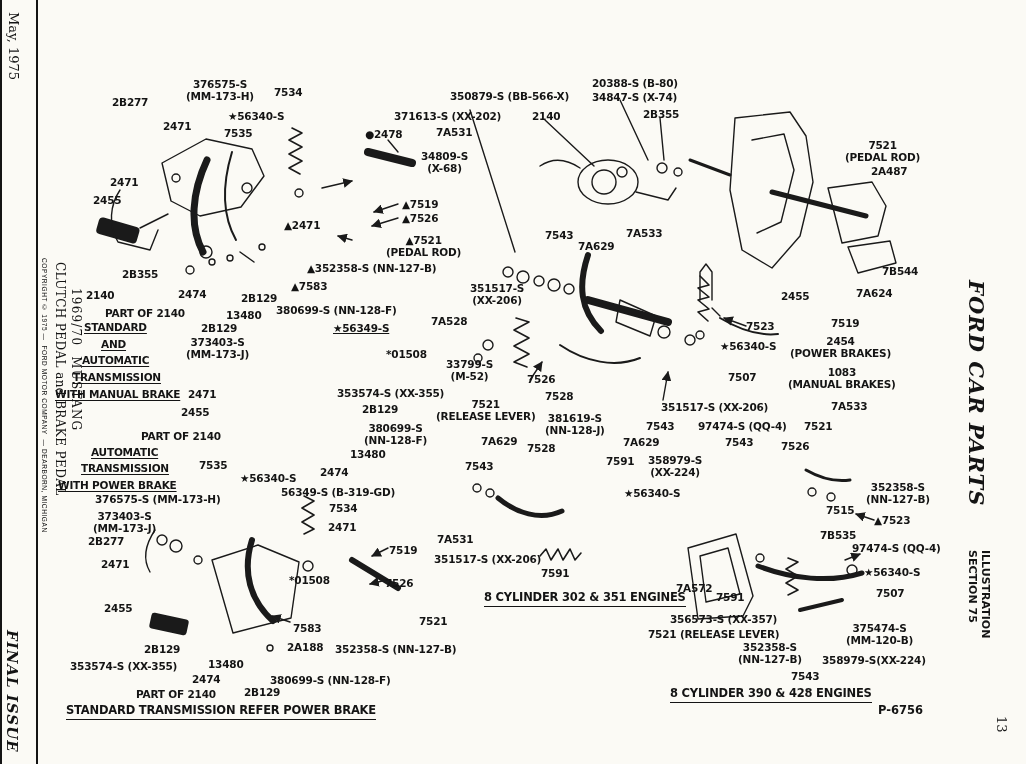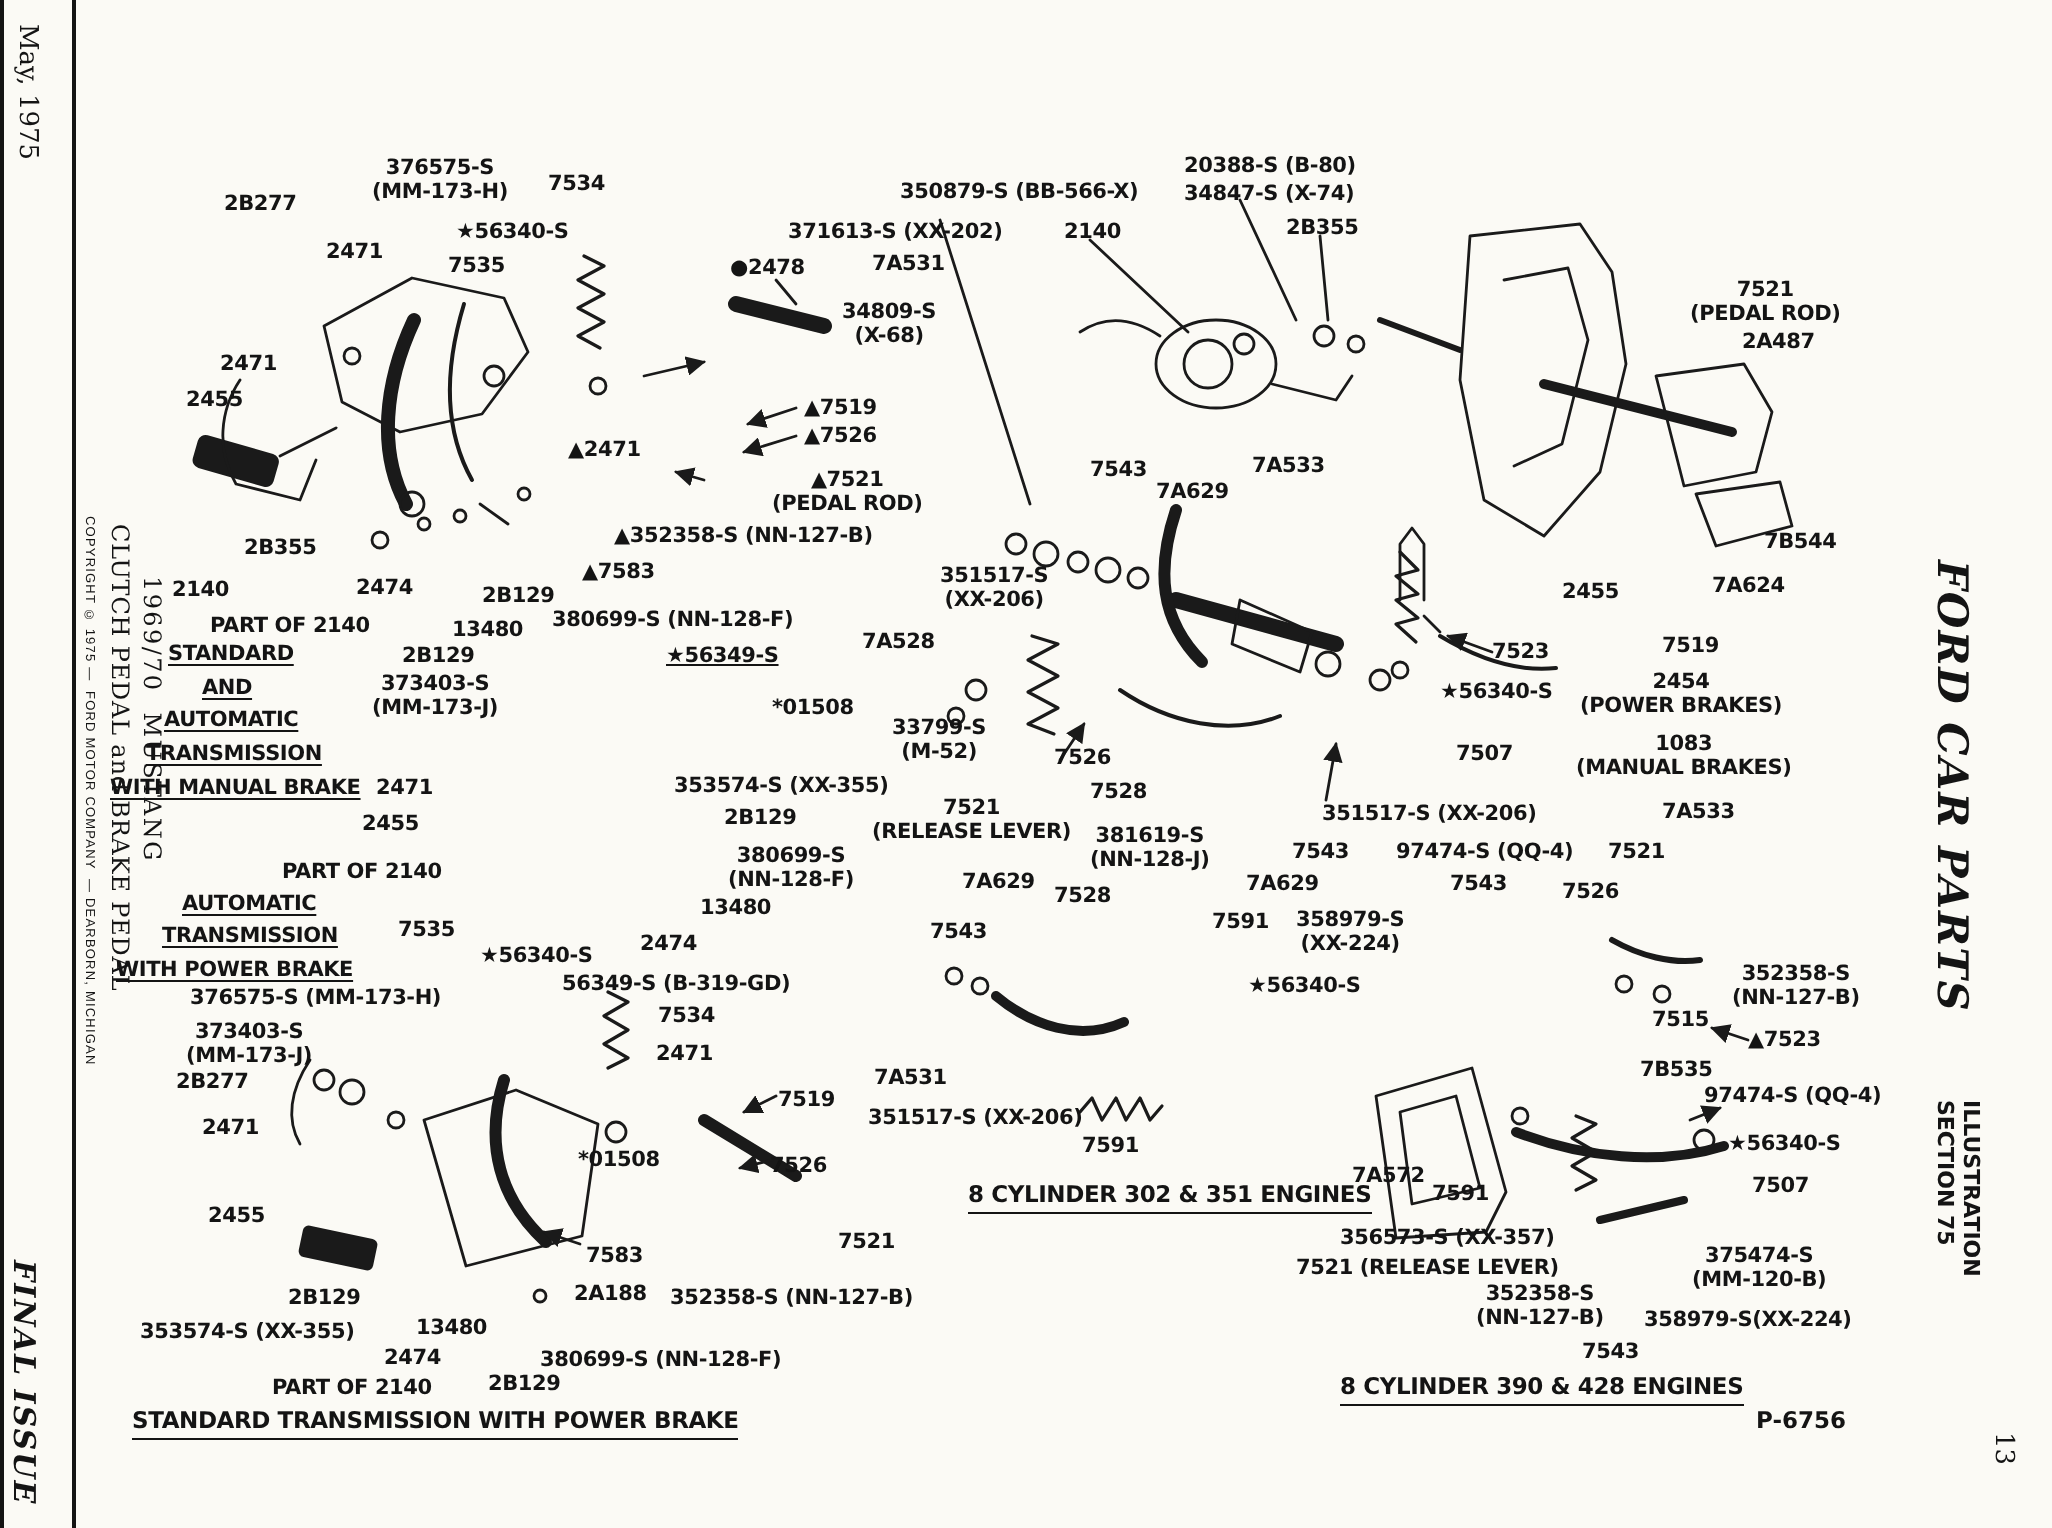--- a/index.html
+++ b/index.html
@@ -219,21 +219,21 @@
       <div class="lbl" style="left: 293px; top: 622px;">7583</div>
       <div class="lbl" style="left: 287px; top: 641px;">2A188</div>
       <div class="lbl" style="left: 335px; top: 643px;">352358-S (NN-127-B)</div>
       <div class="lbl" style="left: 144px; top: 643px;">2B129</div>
       <div class="lbl" style="left: 208px; top: 658px;">13480</div>
       <div class="lbl" style="left: 192px; top: 673px;">2474</div>
       <div class="lbl" style="left: 70px; top: 660px;">353574-S (XX-355)</div>
       <div class="lbl" style="left: 244px; top: 686px;">2B129</div>
       <div class="lbl" style="left: 270px; top: 674px;">380699-S (NN-128-F)</div>
       <div class="lbl" style="left: 136px; top: 688px;">PART OF 2140</div>
-      <div class="lbl ub" style="left: 66px; top: 704px;">STANDARD TRANSMISSION WITH POWER BRAKE</div>
+      <div class="lbl ub" style="left: 66px; top: 704px;">STANDARD TRANSMISSION REFER POWER BRAKE</div>
       <div class="lbl" style="left: 394px; top: 110px;">371613-S (XX-202)</div>
       <div class="lbl" style="left: 450px; top: 90px;">350879-S (BB-566-X)</div>
       <div class="lbl" style="left: 592px; top: 77px;">20388-S (B-80)</div>
       <div class="lbl" style="left: 592px; top: 91px;">34847-S (X-74)</div>
       <div class="lbl" style="left: 532px; top: 110px;">2140</div>
       <div class="lbl" style="left: 643px; top: 108px;">2B355</div>
       <div class="lbl" style="left: 365px; top: 128px;">●2478</div>
       <div class="lbl" style="left: 436px; top: 126px;">7A531</div>
       <div class="lbl ctr" style="left: 421px; top: 150px;">34809-S
 (X-68)</div>

